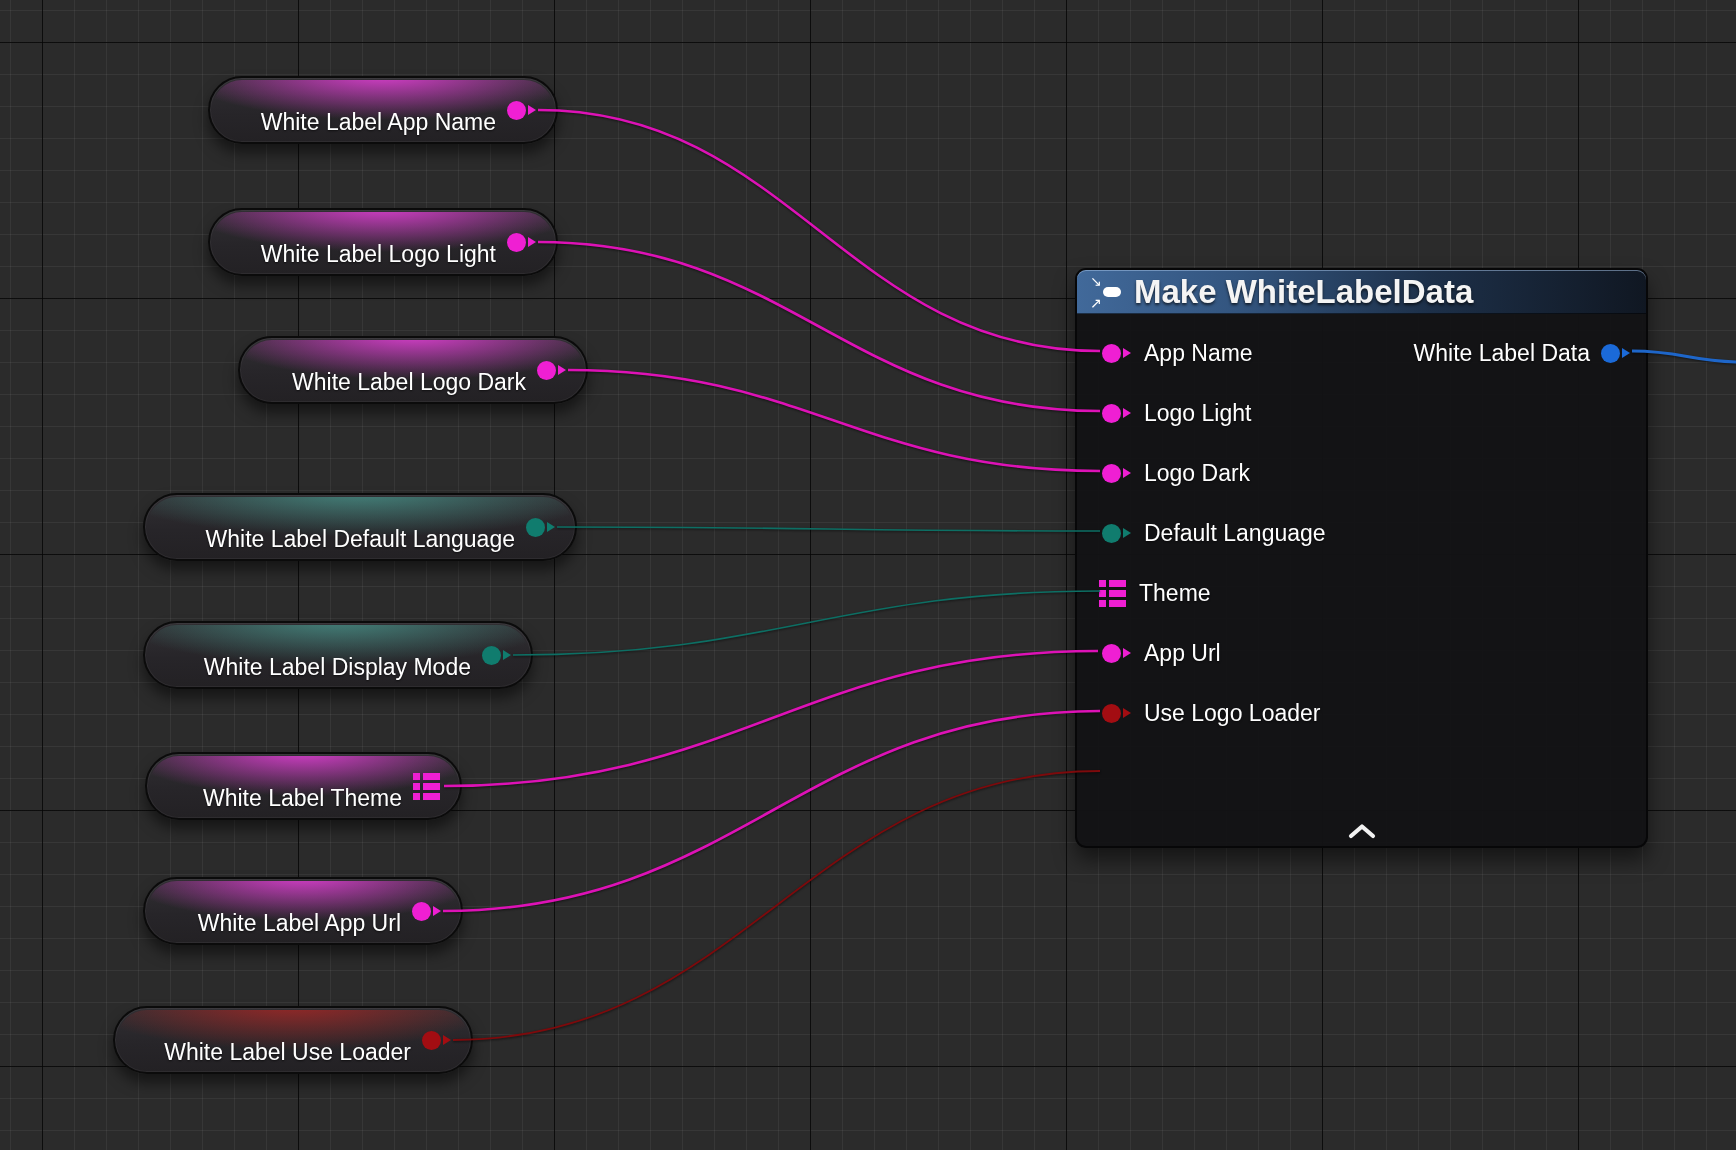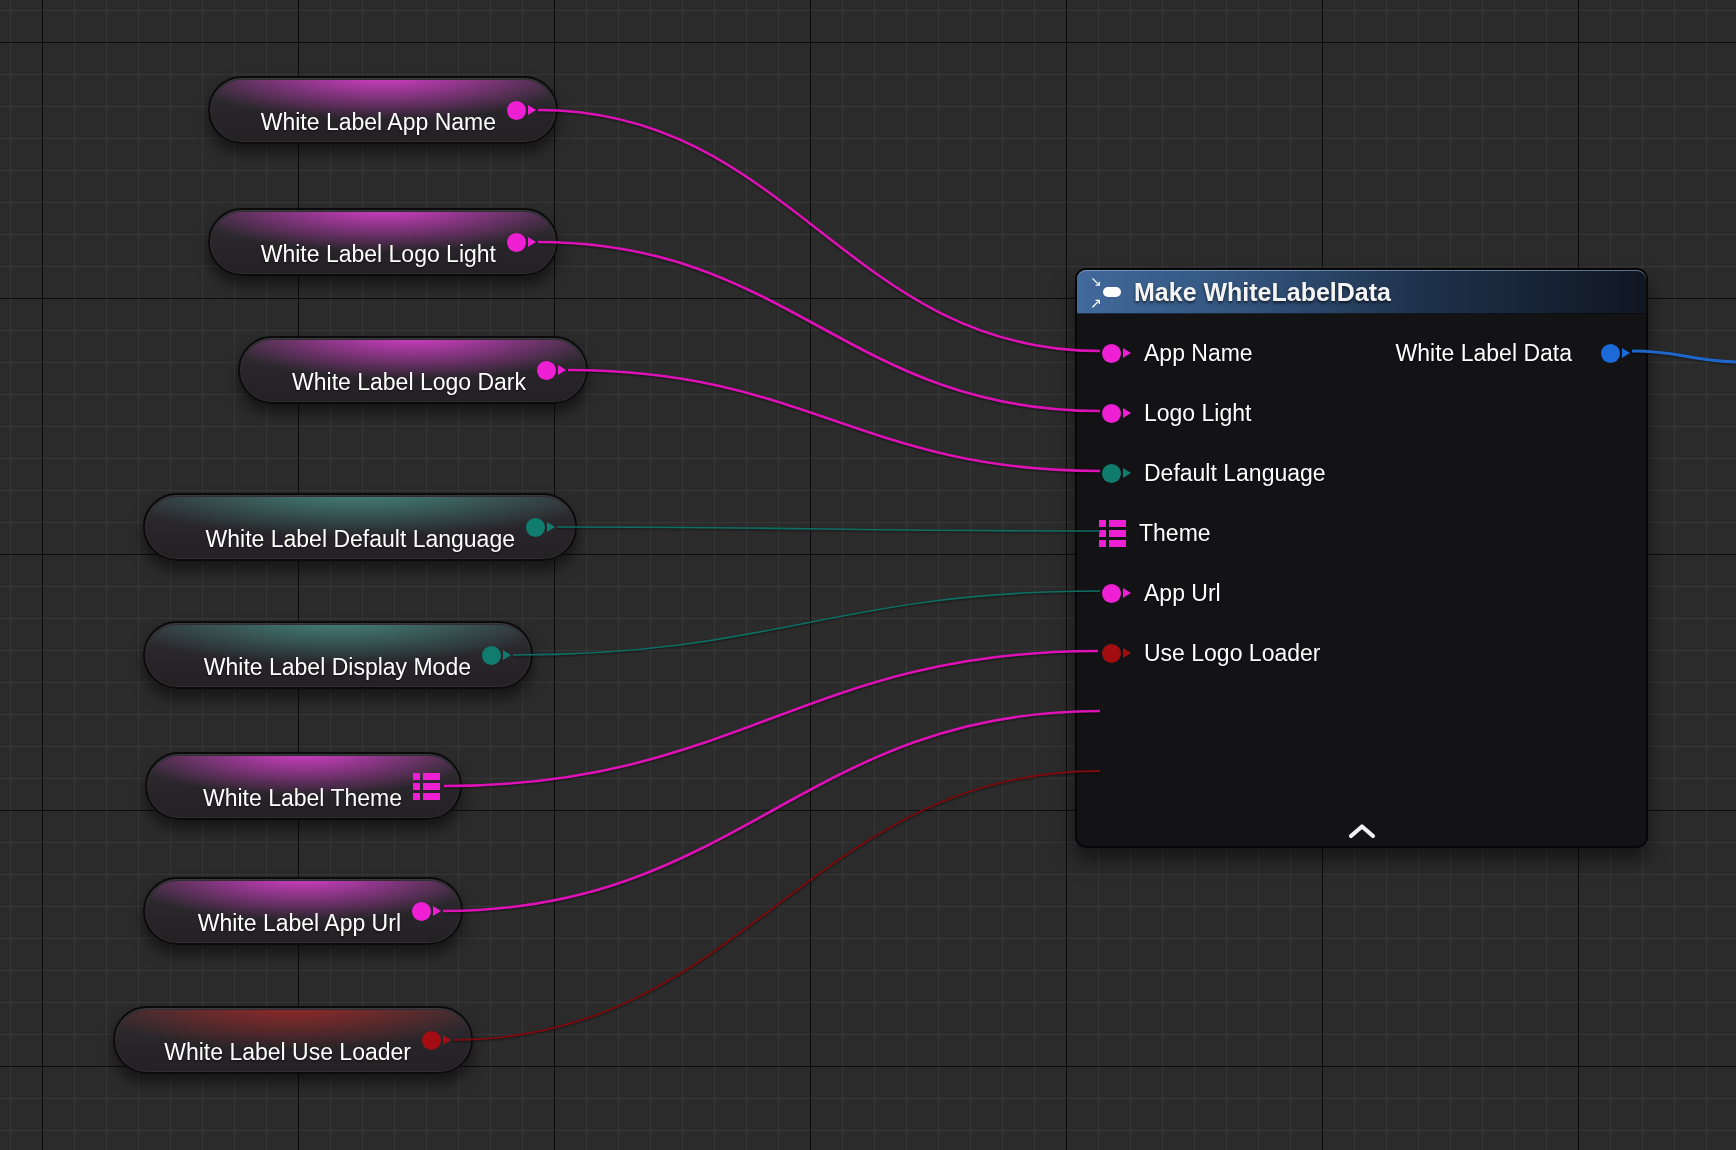--- a/index.html
+++ b/index.html
@@ -42,29 +42,29 @@
   
   .make{
     position:absolute;box-sizing:border-box;border-radius:11px;
     background:rgba(19,19,21,0.96);
     border:2px solid #070708;
     box-shadow:0 12px 20px rgba(0,0,0,0.5);
   }
   .mhead{height:44px;border-radius:9px 9px 0 0;display:flex;align-items:center;gap:12px;padding:0 13px;
     background:linear-gradient(90deg,var(--header-blue,#41699a) 0%,#33557f 28%,#1d3049 62%,#101722 100%);
     box-shadow:inset 0 1px 0 rgba(170,200,235,0.5), inset 0 -1px 0 rgba(0,0,0,0.55);}
-  .mtitle{font-size:25px;font-weight:bold;color:#f4f4f4;text-shadow:0 2px 3px rgba(0,0,0,0.65);white-space:nowrap;}
+  .mtitle{font-size:33px;font-weight:bold;color:#f4f4f4;text-shadow:0 2px 3px rgba(0,0,0,0.65);white-space:nowrap;}
   .micon{position:relative;width:32px;height:30px;flex:none;}
   .micon .a1{position:absolute;left:0;top:-4px;font-size:14px;color:#fff;font-family:"DejaVu Sans",sans-serif;}
   .micon .a2{position:absolute;left:0;bottom:-4px;font-size:14px;color:#fff;font-family:"DejaVu Sans",sans-serif;}
   .micon .pill{position:absolute;right:1px;top:10px;width:18px;height:10px;border-radius:5px;background:#fff;}
   .mrows{position:absolute;top:44px;left:0;right:0;padding-top:9px;}
   .mrow{height:60px;display:flex;align-items:center;padding-left:25px;gap:13px;}
   .mlabel{color:#fff;font-size:23px;text-shadow:0 1px 2px rgba(0,0,0,0.6);white-space:nowrap;}
-  .orow{position:absolute;top:53px;right:16px;height:60px;display:flex;align-items:center;gap:29px;}
+  .orow{position:absolute;top:53px;right:16px;height:60px;display:flex;align-items:center;gap:11px;}
   .collapse{position:absolute;left:50%;bottom:7px;transform:translateX(-50%);line-height:0;}
   
   #wires{position:absolute;inset:0;pointer-events:none;filter:drop-shadow(0 1px 1px rgba(0,0,0,0.55));}
   .w{fill:none;}
   .w-mag {stroke:var(--magenta-wire,#dd12b6);stroke-width:2.6;}
   .w-teal{stroke:var(--teal-wire,#0d6f64);stroke-width:1.7;}
   .w-red {stroke:var(--red-wire,#7d0a0c);stroke-width:1.8;}
   .w-blue{stroke:var(--blue-wire,#1e66c9);stroke-width:3;}
 </style>
 </head>
@@ -168,20 +168,27 @@
             <i class="wedge"></i>
           </span>
         <span class="mlabel">App Name</span>
       </div>
       <div class="mrow t-string">
         <span class="pin">
             <i class="dot"></i>
             <i class="wedge"></i>
           </span>
         <span class="mlabel">Logo Light</span>
+      </div>
+      <div class="mrow t-string">
+        <span class="pin">
+            <i class="dot"></i>
+            <i class="wedge"></i>
+          </span>
+        <span class="mlabel">Logo Dark</span>
       </div>
       <div class="mrow t-enum">
         <span class="pin">
             <i class="dot"></i>
             <i class="wedge"></i>
           </span>
         <span class="mlabel">Default Language</span>
       </div>
       <div class="mrow t-struct">
         <span class="pin-struct" style="margin-left:-3px;">

